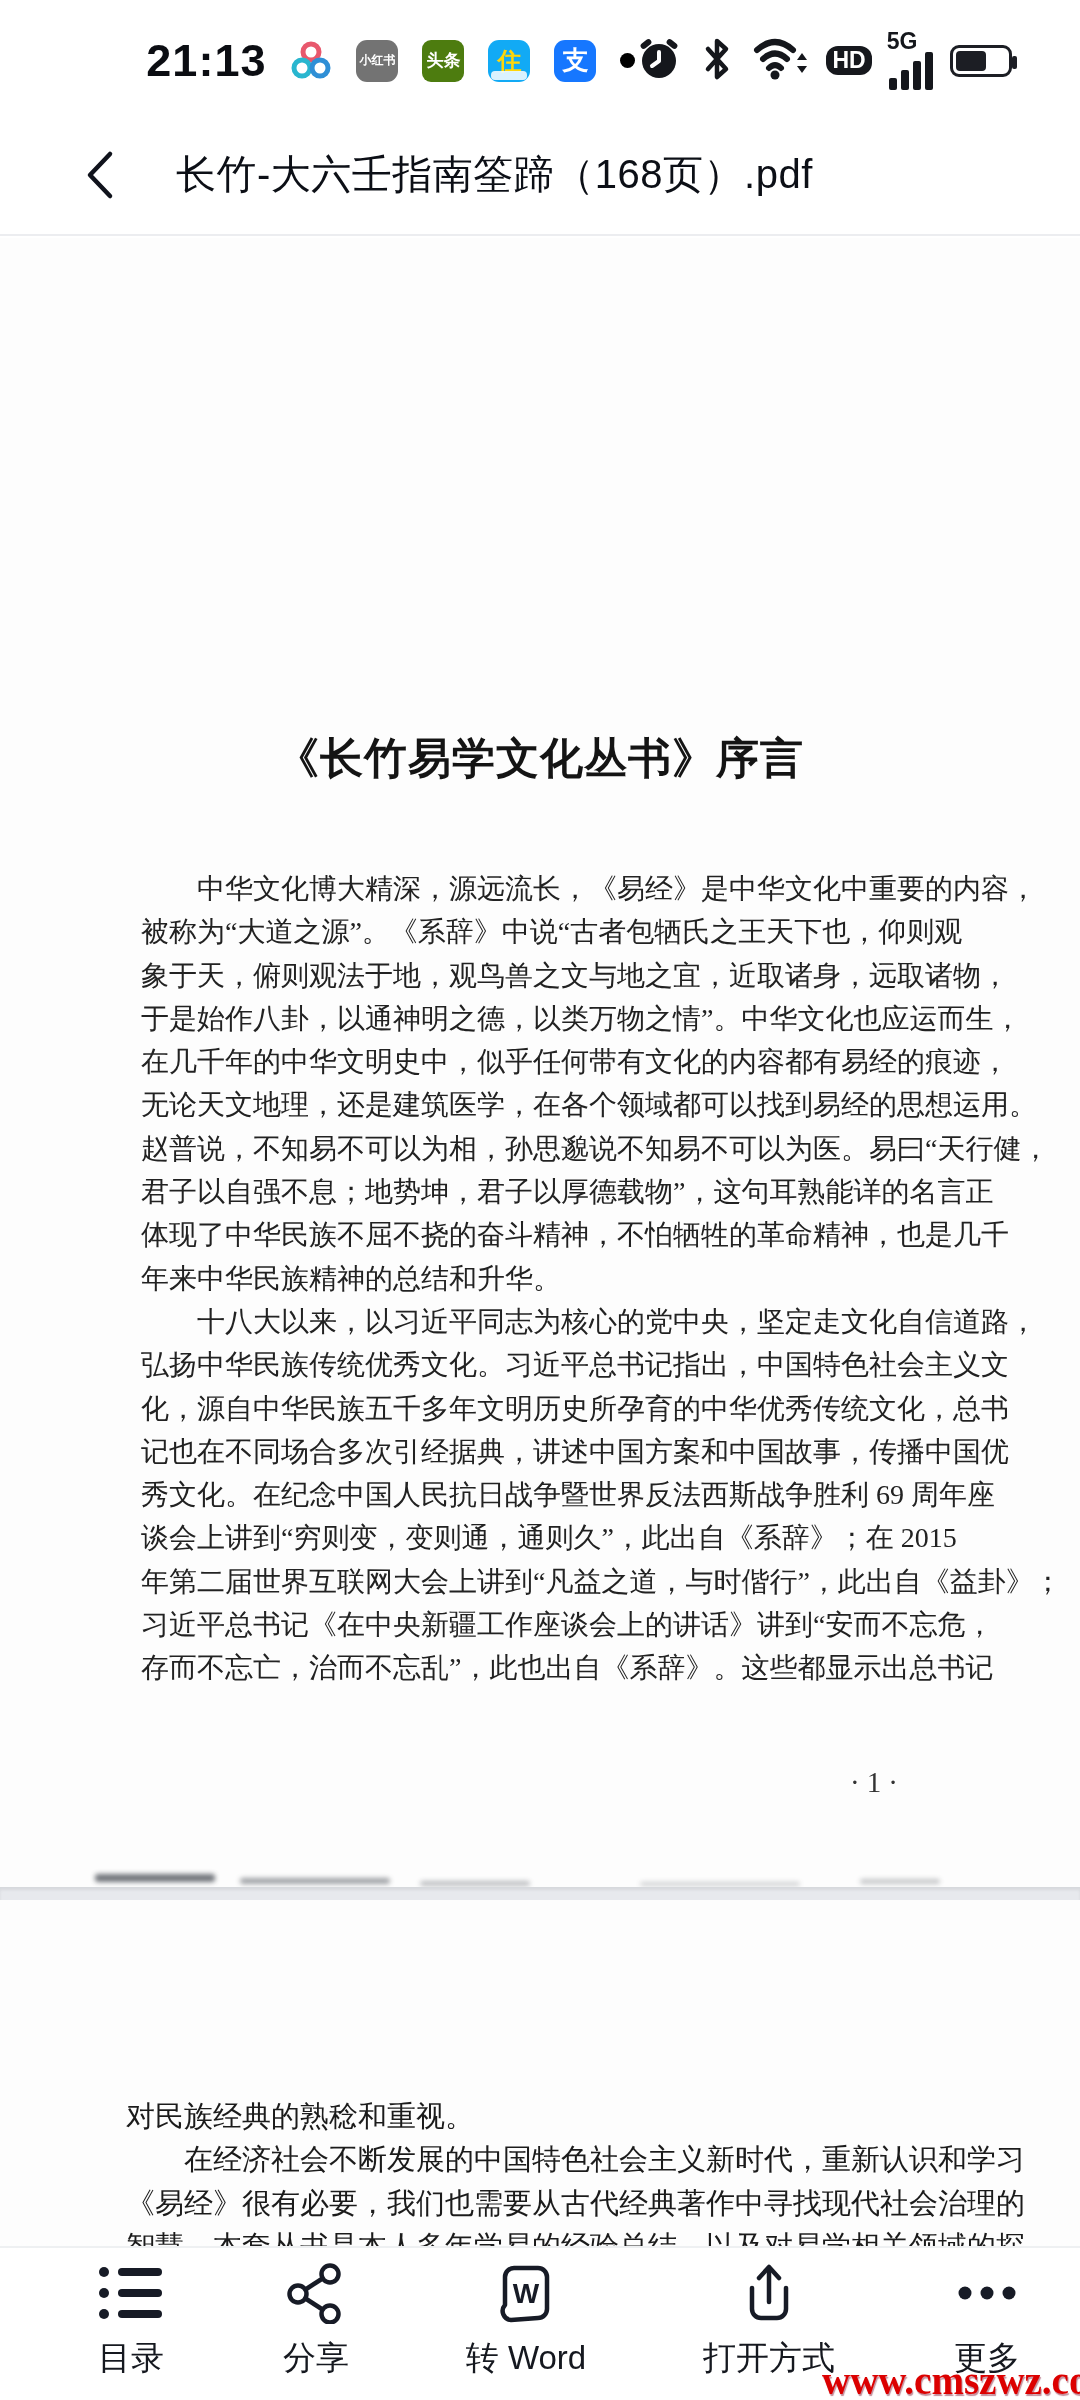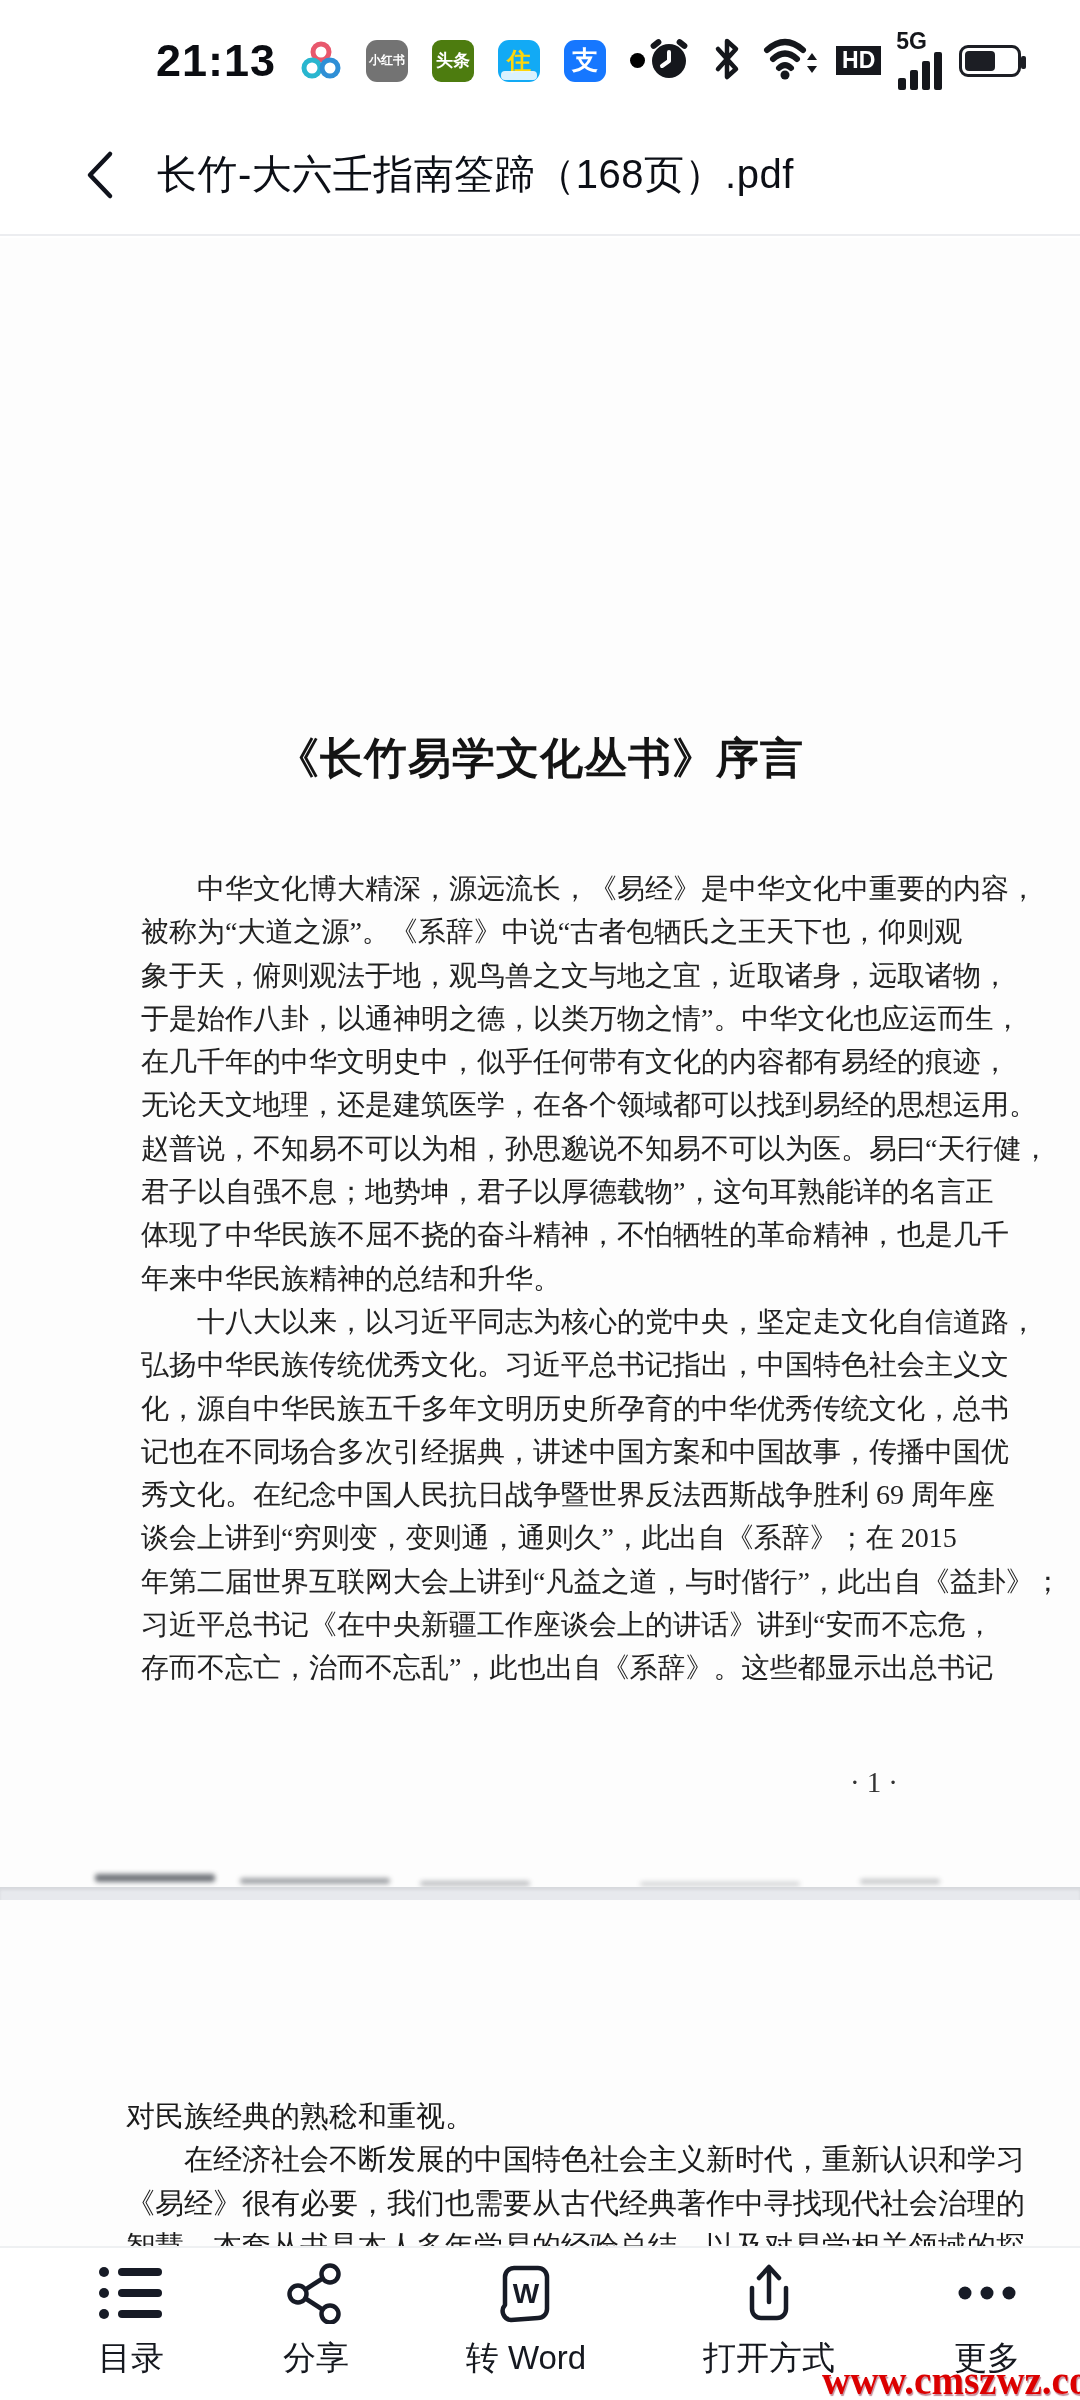--- a/index.html
+++ b/index.html
@@ -1,50 +1,50 @@
 <!DOCTYPE html>
 <html><head>
 <meta charset="utf-8">
 <style>
   html,body{margin:0;padding:0;background:#222;}
   .screen{position:relative;width:1080px;height:2400px;background:#ffffff;overflow:hidden;
           font-family:"Liberation Sans","DejaVu Sans",sans-serif;}
 
   
   .status-bar{position:absolute;top:0;left:0;width:1080px;height:115px;background:#fff;
-              display:flex;align-items:center;justify-content:flex-start;
+              display:flex;align-items:center;justify-content:center;
               padding:6px 78px 0 156px;box-sizing:border-box;}
   .sb-left{display:flex;align-items:center;gap:24px;}
   .sb-time{font-size:45px;font-weight:600;color:#0b0d12;letter-spacing:1px;}
   .badge{width:42px;height:42px;border-radius:11px;display:flex;align-items:center;justify-content:center;
          color:#fff;font-weight:700;overflow:hidden;position:relative;flex:0 0 auto;}
   .badge.xhs{font-size:12px;letter-spacing:0;}
   .badge.tt{font-size:17px;border-radius:9px;}
   .badge.zb{font-size:24px;}
   .badge.ap{font-size:26px;font-family:"Liberation Serif",serif;}
   .zb-strip{position:absolute;bottom:2px;left:3px;right:3px;height:9px;background:rgba(255,255,255,.85);
             border-radius:4px;}
   .sb-dot{width:15px;height:15px;border-radius:50%;background:#000;flex:0 0 auto;}
   .sb-right{display:flex;align-items:center;gap:17px;}
-  .hd-badge{background:#16181d;color:#fff;border-radius:0;font-size:23px;font-weight:700;
+  .hd-badge{background:#16181d;color:#fff;border-radius:12px;font-size:23px;font-weight:700;
             padding:3px 6px;line-height:1;}
   .sig{display:flex;align-items:flex-end;gap:4px;position:relative;padding-top:20px;}
   .sig .g5{position:absolute;top:-4px;left:-2px;font-size:23px;font-weight:700;color:#15171c;}
   .sig i{display:block;width:8px;background:#15171c;border-radius:2px;}
   .battery{position:relative;width:62px;height:32px;border:3px solid #1c1e24;border-radius:9px;
            display:flex;align-items:center;padding:3px;box-sizing:border-box;}
   .battery .fill{height:100%;background:#1c1e24;border-radius:4px;}
   .battery .nub{position:absolute;right:-8px;top:8px;width:5px;height:13px;background:#1c1e24;border-radius:2px;}
 
   
   .title-bar{position:absolute;top:115px;left:0;width:1080px;height:121px;background:#fff;
              display:flex;align-items:center;padding-left:82px;box-sizing:border-box;
              border-bottom:2px solid #ecedf0;}
   .back-btn{width:44px;height:52px;display:flex;align-items:center;flex:0 0 auto;}
-  .doc-title{margin-left:31px;font-size:40px;color:#0c0f16;letter-spacing:0.5px;white-space:nowrap;}
+  .doc-title{margin-left:50px;font-size:40px;color:#0c0f16;letter-spacing:0.5px;white-space:nowrap;}
 
   
   .viewer{position:absolute;top:238px;left:0;width:1080px;height:2008px;background:#fdfdfd;}
   .pdf-heading{position:absolute;top:492px;left:0;width:1080px;text-align:center;
                font-size:43px;font-weight:700;color:#141414;letter-spacing:1px;}
   .pdf-body{position:absolute;font-family:"Liberation Serif","DejaVu Serif",serif;color:#222;
             white-space:nowrap;}
   .body-p1{left:141px;top:629px;font-size:28px;line-height:43.3px;}
   .body-p2{left:126px;top:1857px;font-size:29px;line-height:43.4px;color:#1b1b1b;}
   .tline.ind{padding-left:2em;}

